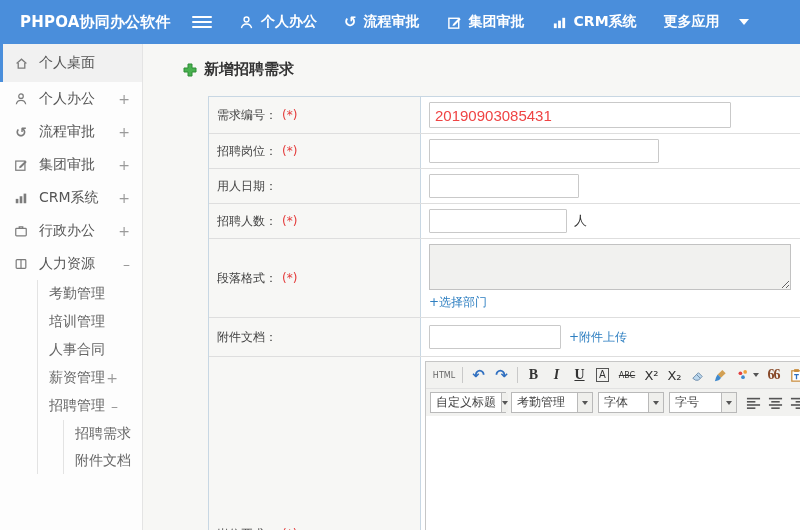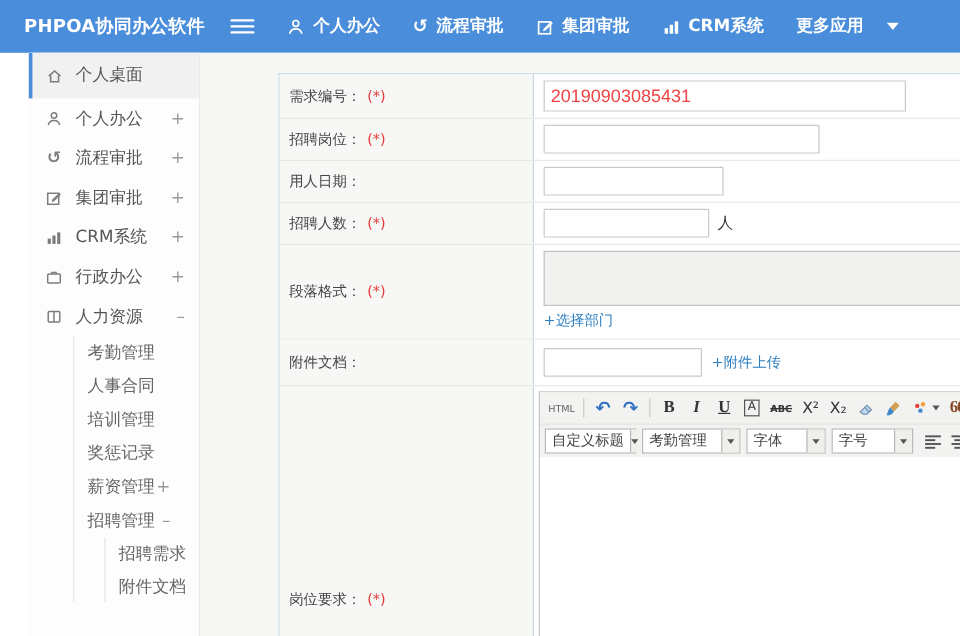--- a/index.html
+++ b/index.html
@@ -12,21 +12,21 @@
   .topbar { height:44px; background:#4a8edb; display:flex; align-items:center; color:#fff; }
   .brand { width:192px; padding-left:20px; font-size:15px; font-weight:bold; letter-spacing:0.2px; }
   .hamburger { width:20px; display:flex; flex-direction:column; gap:3px; cursor:pointer; }
   .hamburger span { display:block; height:2px; background:#fff; border-radius:1px; }
   .nav-item { display:flex; align-items:center; gap:7px; margin-left:27px; font-size:14px; font-weight:bold; cursor:pointer; }
   .nav-item .ticon { display:flex; align-items:center; color:#fff; }
   .glyph-icon { font-weight:bold; font-size:15px; line-height:1; }
   .caret-w { width:0; height:0; border-left:5px solid transparent; border-right:5px solid transparent; border-top:6px solid #fff; margin-left:12px; }
   
   .layout { display:flex; height:486px; }
-  .sidebar { width:143px; background:#fdfdfd; border-right:1px solid #e4e4e4; flex-shrink:0;margin-left:24px; }
+  .sidebar { width:143px; background:#fdfdfd; border-right:1px solid #e4e4e4; flex-shrink:0; }
   .side-item { height:33px; display:flex; align-items:center; padding:0 12px; color:#555; font-size:14px; cursor:pointer; }
   .side-item.active { height:38px; background:#f1f1f1; border-left:3px solid #4a8edb; padding-left:9px; }
   .side-item .sicon { width:18px; margin-right:9px; color:#7c7c7c; display:flex; align-items:center; justify-content:center; }
   .toggle { margin-left:auto; color:#9a9a9a; font-size:14px; line-height:1; }
   .submenu { margin-left:37px; border-left:1px solid #e3e3e3; }
   .side-sub { height:28px; display:flex; align-items:center; padding:0 24px 0 11px; color:#666; font-size:14px; cursor:pointer; }
   .submenu3 { margin-left:25px; border-left:1px solid #e3e3e3; }
   .side-sub3 { height:27px; display:flex; align-items:center; padding-left:11px; color:#666; font-size:14px; cursor:pointer; }
   
   .main { flex:1; background:#f7f7f5; overflow:hidden; }
@@ -52,21 +52,21 @@
   .tb { display:flex; align-items:center; background:#f2f2f0; padding:2px 4px; height:27px; white-space:nowrap; flex-wrap:nowrap; overflow:hidden; }
   .tb1 { border-bottom:1px solid #e2e2e2; }
   .tbtn { min-width:23px; height:21px; display:inline-flex; align-items:center; justify-content:center; font-size:13px; color:#333; flex-shrink:0; cursor:pointer; border-radius:2px; }
   .sep { width:1px; height:16px; background:#c9c9c9; margin:0 4px; flex-shrink:0; }
   .t-html { font-size:8px; font-weight:normal; color:#666; min-width:28px; }
   .t-blue { color:#2f6fc0; font-weight:bold; font-size:15px; }
   .t-serif { font-family:"Liberation Serif","DejaVu Serif",serif; font-weight:bold; font-size:14px; }
   .t-italic { font-style:italic; }
   .t-under { text-decoration:underline; }
   .t-boxed { border:1px solid #555; font-size:10px; padding:0 2px; min-width:0; height:14px; }
-  .t-strike { font-size:8px; text-decoration:line-through; font-weight:bold; min-width:26px; }
+  .t-strike { font-size:8px; text-decoration:line-through; font-weight:normal; min-width:26px; }
   .t-quote { font-family:"Liberation Serif","DejaVu Serif",serif; font-weight:bold; color:#884a2a; font-size:14px; letter-spacing:-1px; }
   .caret-s { width:0; height:0; border-left:3.5px solid transparent; border-right:3.5px solid transparent; border-top:4px solid #555; margin-left:3px; }
   .sel { display:inline-flex; height:21px; border:1px solid #b9b9b9; background:#fff; align-items:center; flex-shrink:0; margin-right:5px; cursor:pointer; }
   .sel .txt { padding:0 5px; font-size:12px; color:#444; }
   .sel .btn { width:15px; align-self:stretch; border-left:1px solid #b9b9b9; background:#efefec; display:flex; align-items:center; justify-content:center; }
   .sel .btn .caret-s { margin-left:0; }
   .al-btn { min-width:22px; }
   .editor-content { height:290px; background:#fff; outline:none; }
   svg { display:block; }
 </style>
@@ -200,27 +200,24 @@
       </span>
       <span>人力资源</span>
       <span class="toggle">–</span>
     </div>
 
     <div class="submenu">
       <div class="side-sub">
         <span>考勤管理</span>
       </div>
       <div class="side-sub">
+        <span>培训管理</span>
+      </div>
+      <div class="side-sub">
         <span>人事合同</span>
-      </div>
-      <div class="side-sub">
-        <span>培训管理</span>
-      </div>
-      <div class="side-sub">
-        <span>奖惩记录</span>
       </div>
       <div class="side-sub">
         <span>薪资管理</span>
         <span class="toggle">+</span>
       </div>
       <div class="side-sub">
         <span>招聘管理</span>
         <span class="toggle">–</span>
       </div>
       <div class="submenu3">
@@ -228,20 +225,28 @@
           <span>招聘需求</span>
         </div>
         <div class="side-sub3">
           <span>附件文档</span>
         </div>
       </div>
     </div>
   </div>
 
   <div class="main">
+    <div class="page-title">
+      <span>
+        <svg width="14" height="14" viewBox="0 0 14 14">
+            <path d="M5 1h4v4h4v4H9v4H5V9H1V5h4z" fill="#49b14f" stroke="#2f8d36" stroke-width="1"></path>
+          </svg>
+      </span>
+      <span>新增招聘需求</span>
+    </div>
 
     <div class="form-table">
 
       <div class="form-row">
         <div class="cell-label">
           <span>需求编号：</span>
           <span class="req">(*)</span>
         </div>
         <div class="cell-value">
           <input class="inp inp-no" value="20190903085431" style="">

